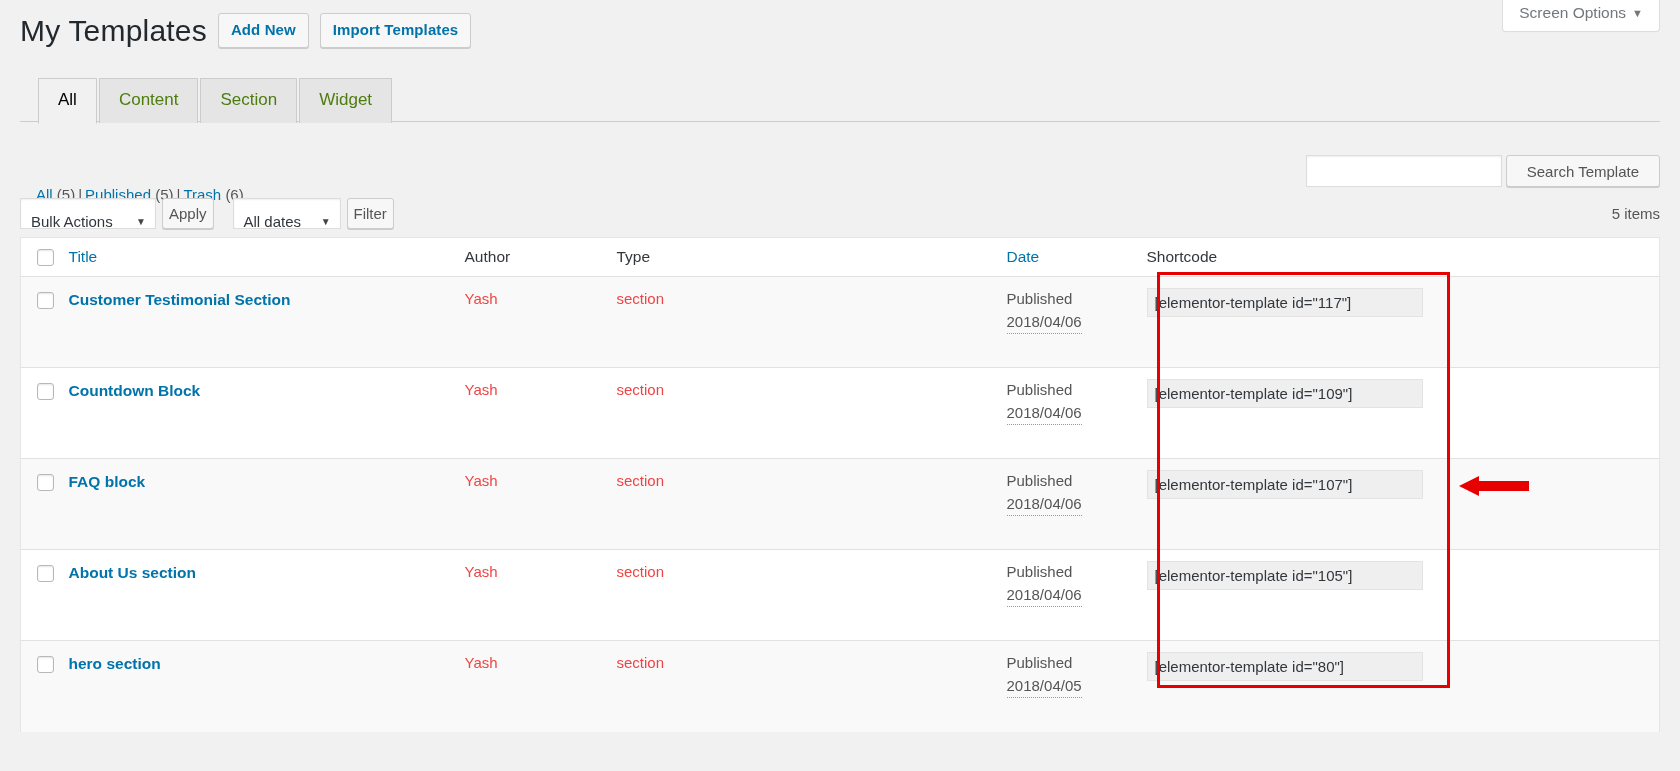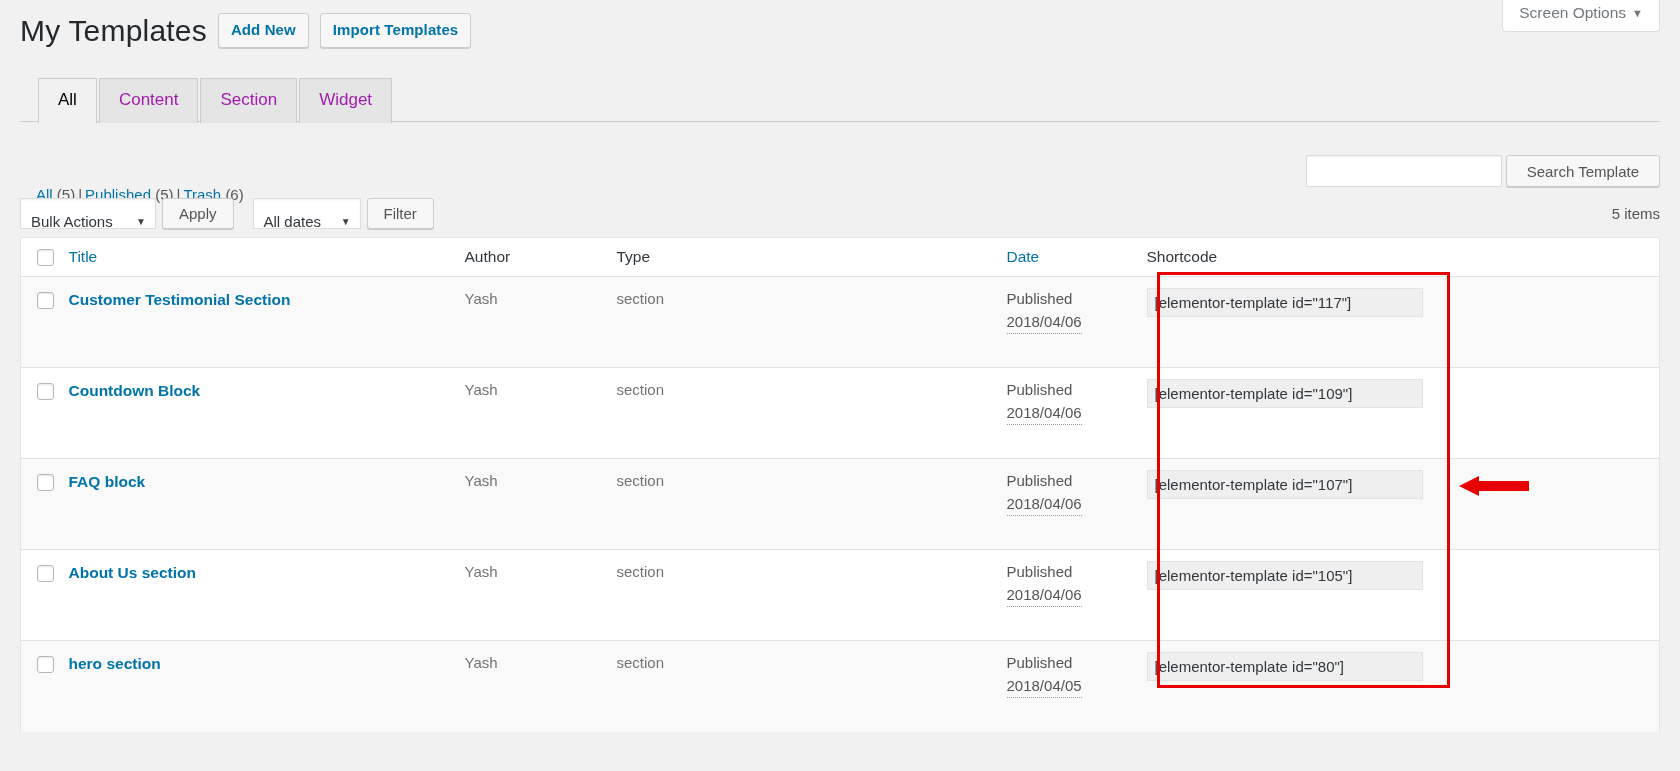--- a/index.html
+++ b/index.html
@@ -82,21 +82,21 @@
   .nav-tab {
     display: inline-block;
     position: relative;
     top: 1px;
     margin-right: 2px;
     padding: 10px 19px 11px;
     font-size: 17px;
     line-height: 1.33;
     font-weight: 400;
     background: #e5e5e5;
-    color: #a21caf;
+    color: #4d7c0f;
     border: 1px solid #ccc;
     border-bottom: none;
     text-decoration: none;
     cursor: pointer;
     vertical-align: top;
   }
   .nav-tab.active {
     background: #f1f1f1;
     border-bottom: 1px solid #f1f1f1;
     color: #000;
@@ -186,21 +186,21 @@
     position: absolute;
     right: 9px;
     font-size: 10px;
     color: #444;
     line-height: 1;
   }
   .wp-select.bulk { width: 136px; }
   .wp-select.dates { width: 108px; }
   .btn-secondary {
     height: 31px;
-    padding: 0 16px;
+    padding: 0 6px;
     background: #f7f7f7;
     border: 1px solid #ccc;
     border-radius: 3px;
     box-shadow: 0 1px 0 #ccc;
     color: #555;
     font-size: 15px;
     cursor: pointer;
     font-family: "Liberation Sans", sans-serif;
     line-height: 29px;
     display: inline-block;
@@ -271,21 +271,21 @@
     cursor: pointer;
   }
   .row-title {
     color: #0073aa;
     font-weight: 700;
     font-size: 15.5px;
     text-decoration: none;
     cursor: pointer;
   }
   .cell-author a, .cell-type a {
-    color: #737373;
+    color: #ef4444;
     text-decoration: none;
     font-size: 15px;
     cursor: pointer;
   }
   .cell-date {
     color: #555;
     font-size: 15px;
   }
   .cell-date .abbr {
     border-bottom: 1px dotted #999;

